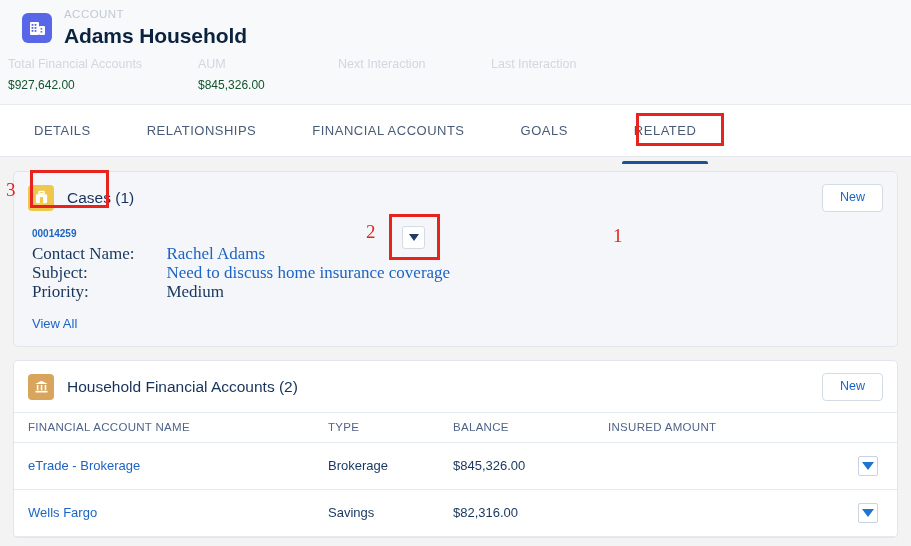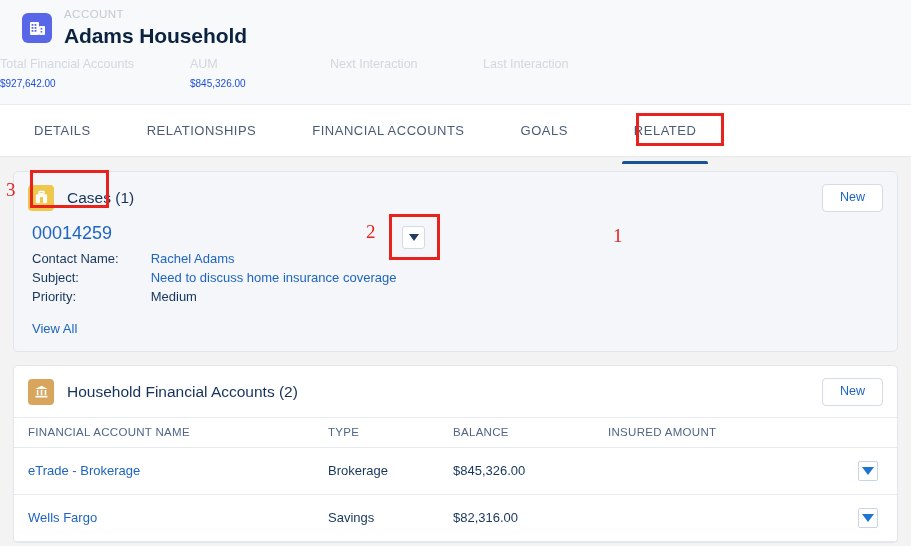--- a/index.html
+++ b/index.html
@@ -53,33 +53,34 @@
   .rh-name {
     font-size: 21px;
     color: #0c2340;
     font-weight: 700;
     margin: 0;
     letter-spacing: -0.1px;
   }
   .rh-fields {
     display: flex;
     margin-top: 11px;
+    padding-left: 8px;
   }
   .rh-field {
     flex: 0 0 auto;
   }
   .rh-field-label {
     font-size: 12.5px;
     color: #d2d7de;
     margin-bottom: 7px;
     white-space: nowrap;
   }
   .rh-field-value {
-    font-size: 10px;
-    color: #1d4ed8;
+    font-size: 12px;
+    color: #14532d;
     white-space: nowrap;
     min-height: 16px;
   }
 
   
   .tabs-wrap {
     background: #ffffff;
     border-bottom: 1px solid #e5e9ee;
     height: 51px;
     position: relative;
@@ -191,40 +192,41 @@
     font-family: Liberation Sans, sans-serif;
     line-height: 1.2;
   }
 
   
   .case-body {
     padding: 0 14px 14px 18px;
     position: relative;
   }
   .case-number {
-    font-size: 18px;
+    font-size: 10px;
     color: #1d64c4;
-    font-weight: 400;
+    font-weight: 700;
     text-decoration: none;
     cursor: pointer;
     display: inline-block;
     margin-bottom: 5px;
   }
   .case-rows {
     display: table;
     border-collapse: collapse;
   }
   .case-row {
     display: table-row;
   }
   .case-lbl, .case-val {
     display: table-cell;
-    font-size: 13px;
+    font-size: 17px;
     padding: 1px 0;
     line-height: 17px;
+    font-family: Liberation Serif, serif;
   }
   .case-lbl {
     color: #17365d;
     padding-right: 32px;
     white-space: nowrap;
   }
   .case-val { color: #17365d; }
   .case-val.link {
     color: #1d64c4;
     cursor: pointer;

